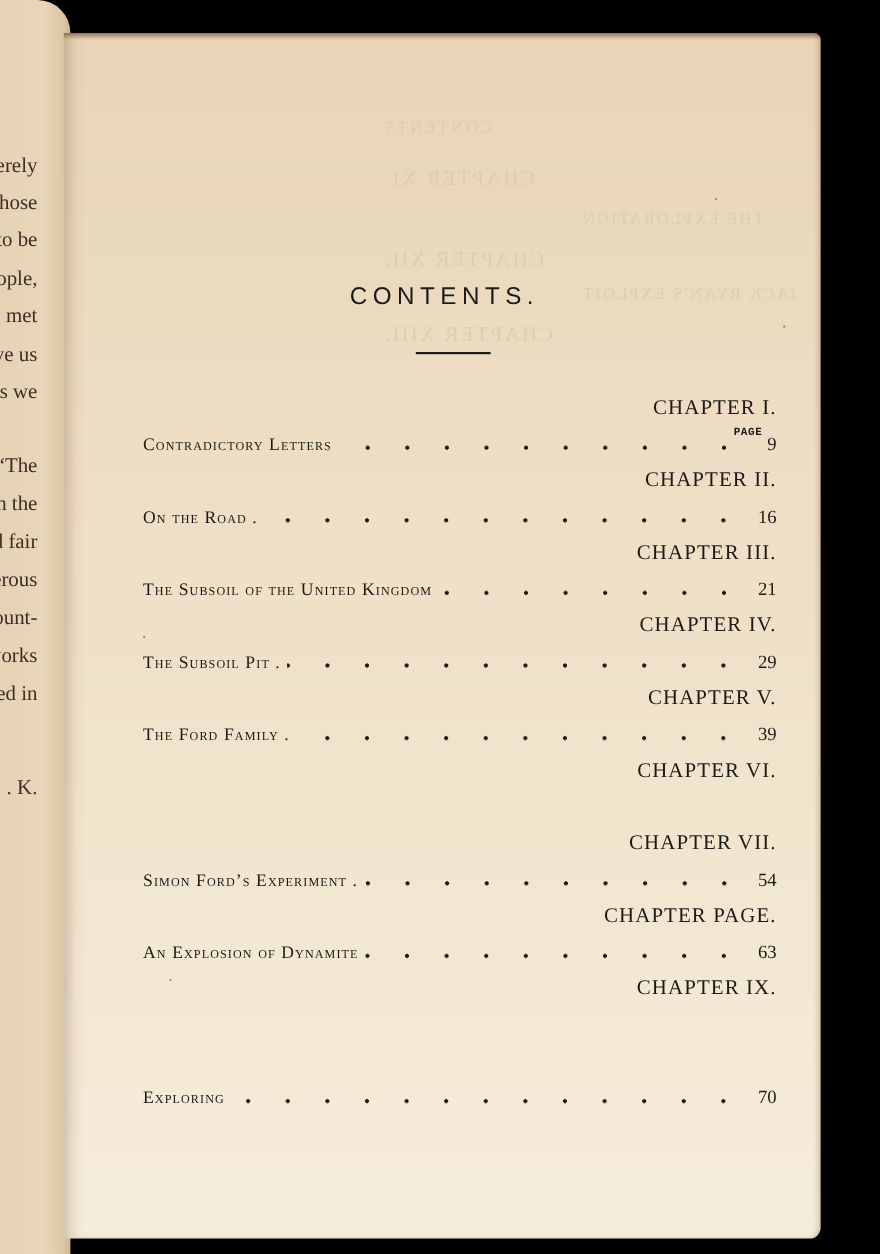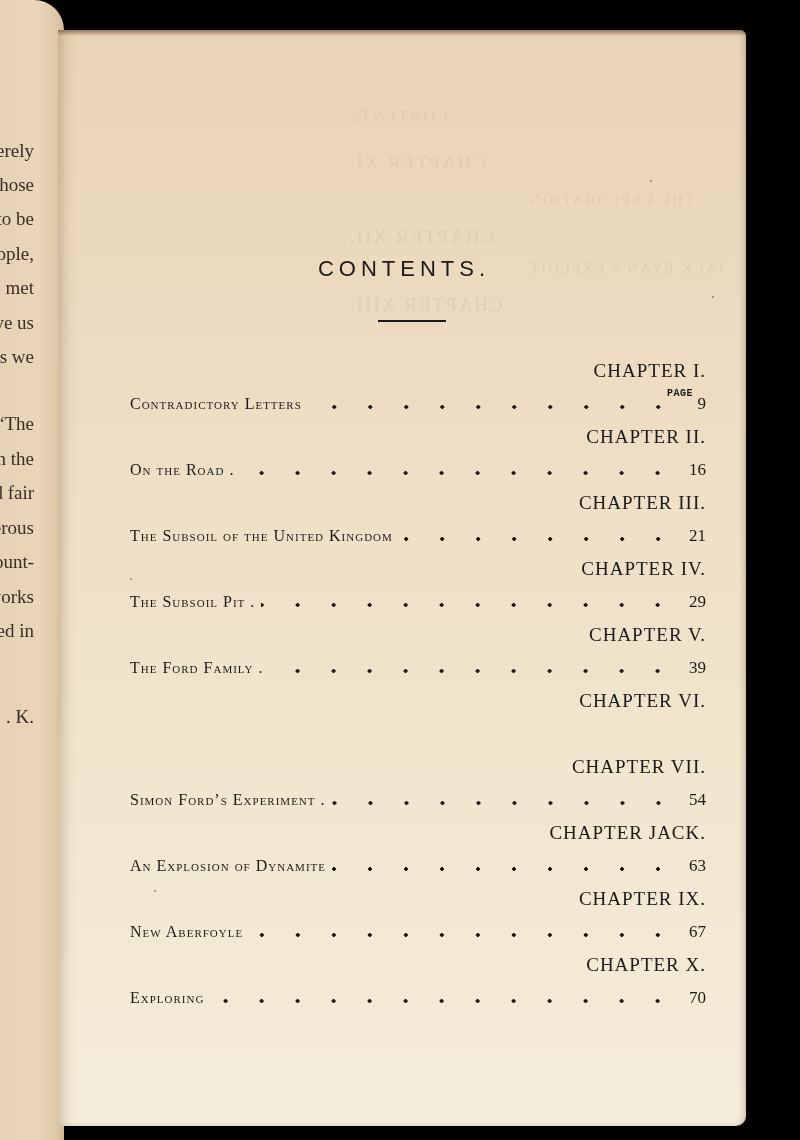--- a/index.html
+++ b/index.html
@@ -248,37 +248,31 @@
       </div>
       <div class="chapter-block">
         <div class="chapter-heading">CHAPTER VII.</div>
         <div class="entry">
           <span class="entry-title">Simon Ford’s Experiment .</span>
           <span class="leader"></span>
           <span class="entry-page">54</span>
         </div>
       </div>
       <div class="chapter-block">
-        <div class="chapter-heading">CHAPTER JACK.</div>
+        <div class="chapter-heading">CHAPTER PAGE.</div>
         <div class="entry">
           <span class="entry-title">An Explosion of Dynamite</span>
           <span class="leader"></span>
           <span class="entry-page">63</span>
         </div>
       </div>
       <div class="chapter-block">
         <div class="chapter-heading">CHAPTER IX.</div>
-        <div class="entry">
-          <span class="entry-title">New Aberfoyle</span>
-          <span class="leader"></span>
-          <span class="entry-page">67</span>
-        </div>
-      </div>
-      <div class="chapter-block">
-        <div class="chapter-heading">CHAPTER X.</div>
+      </div>
+      <div class="chapter-block">
         <div class="entry">
           <span class="entry-title">Exploring</span>
           <span class="leader"></span>
           <span class="entry-page">70</span>
         </div>
       </div>
     </div>
   </div>
 </div>
 

